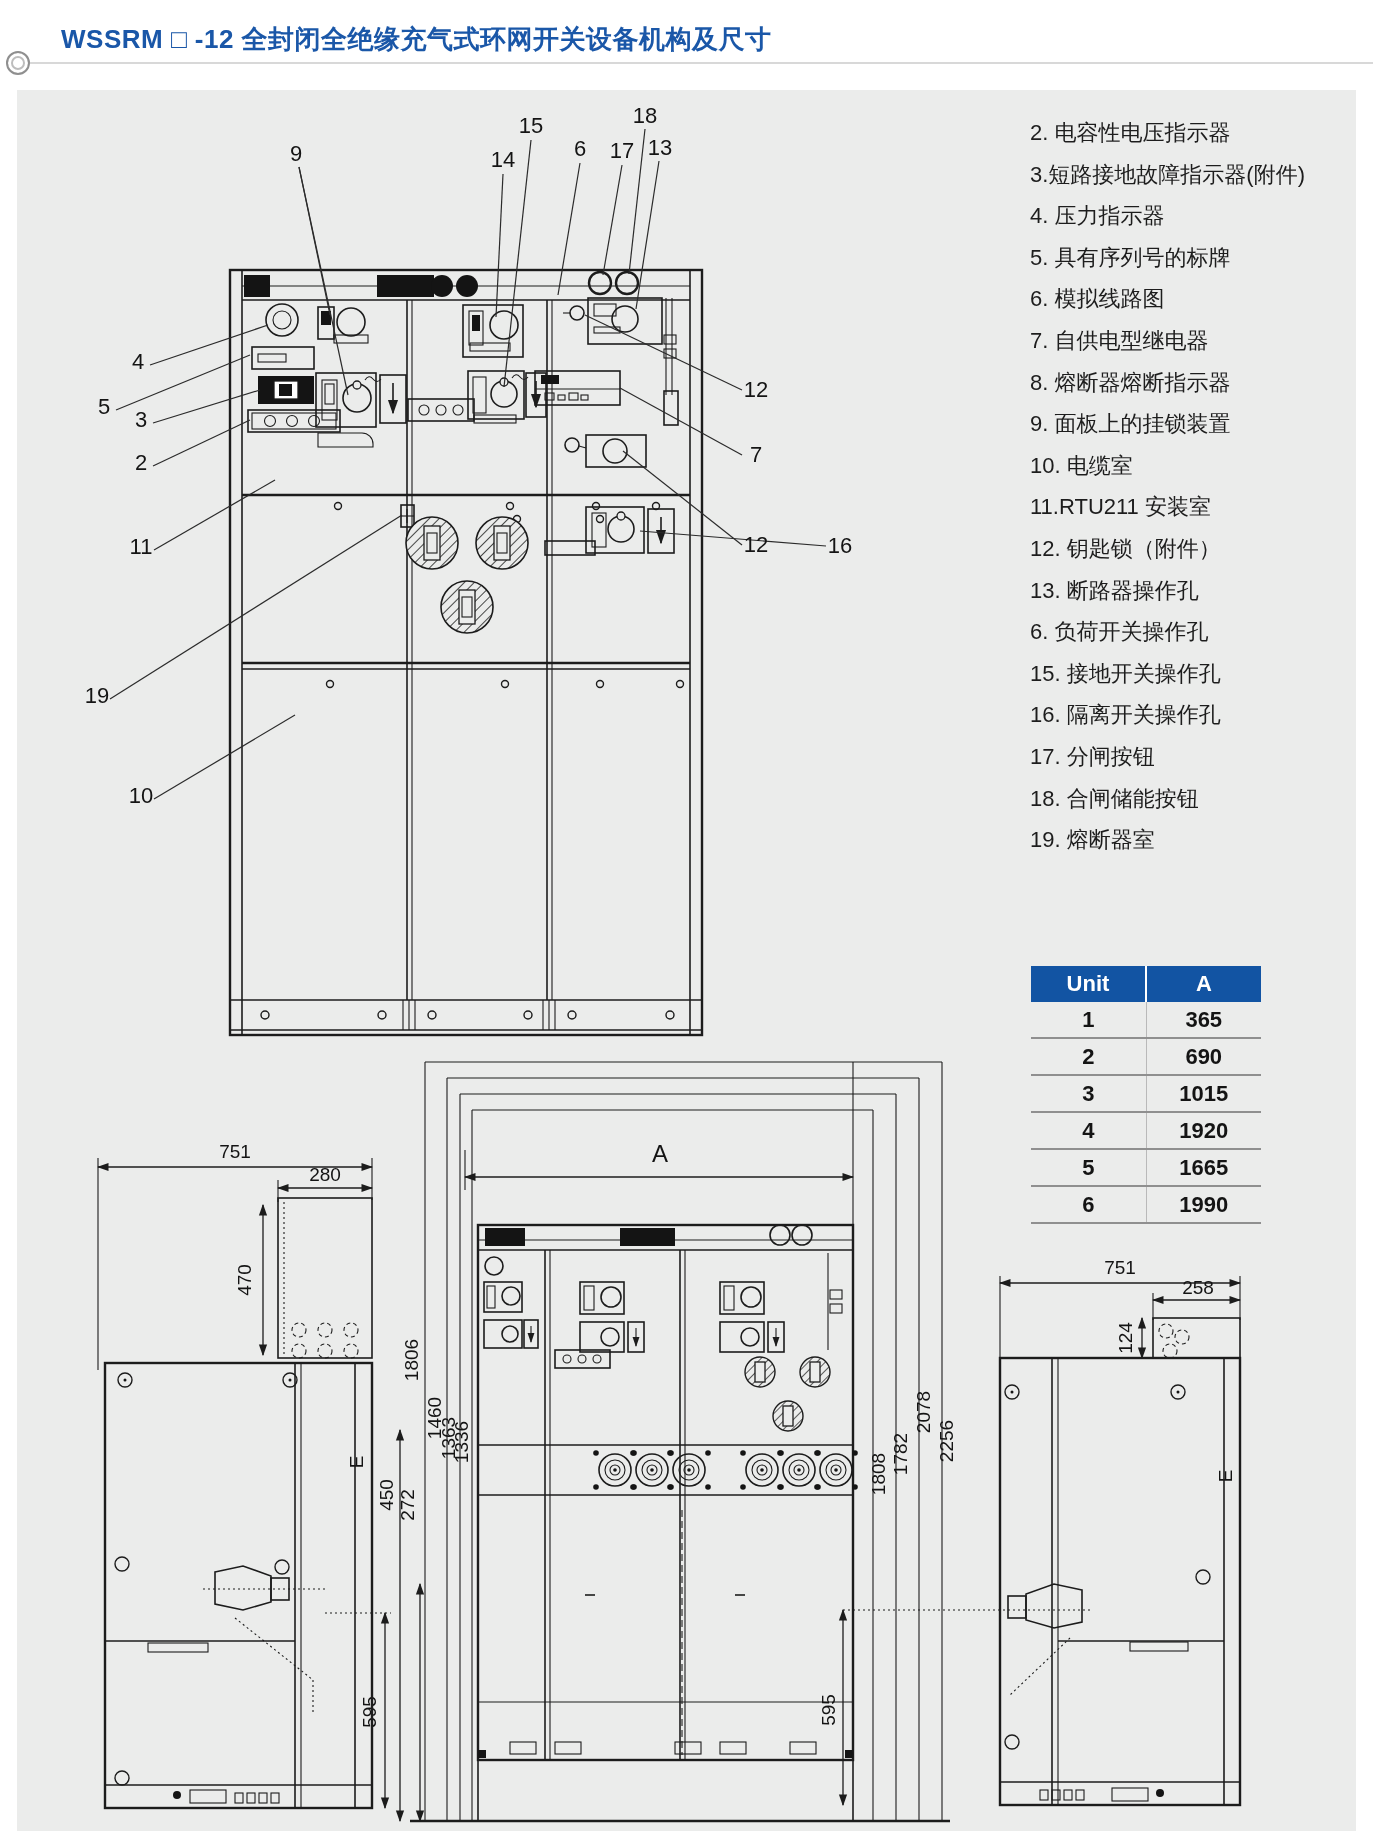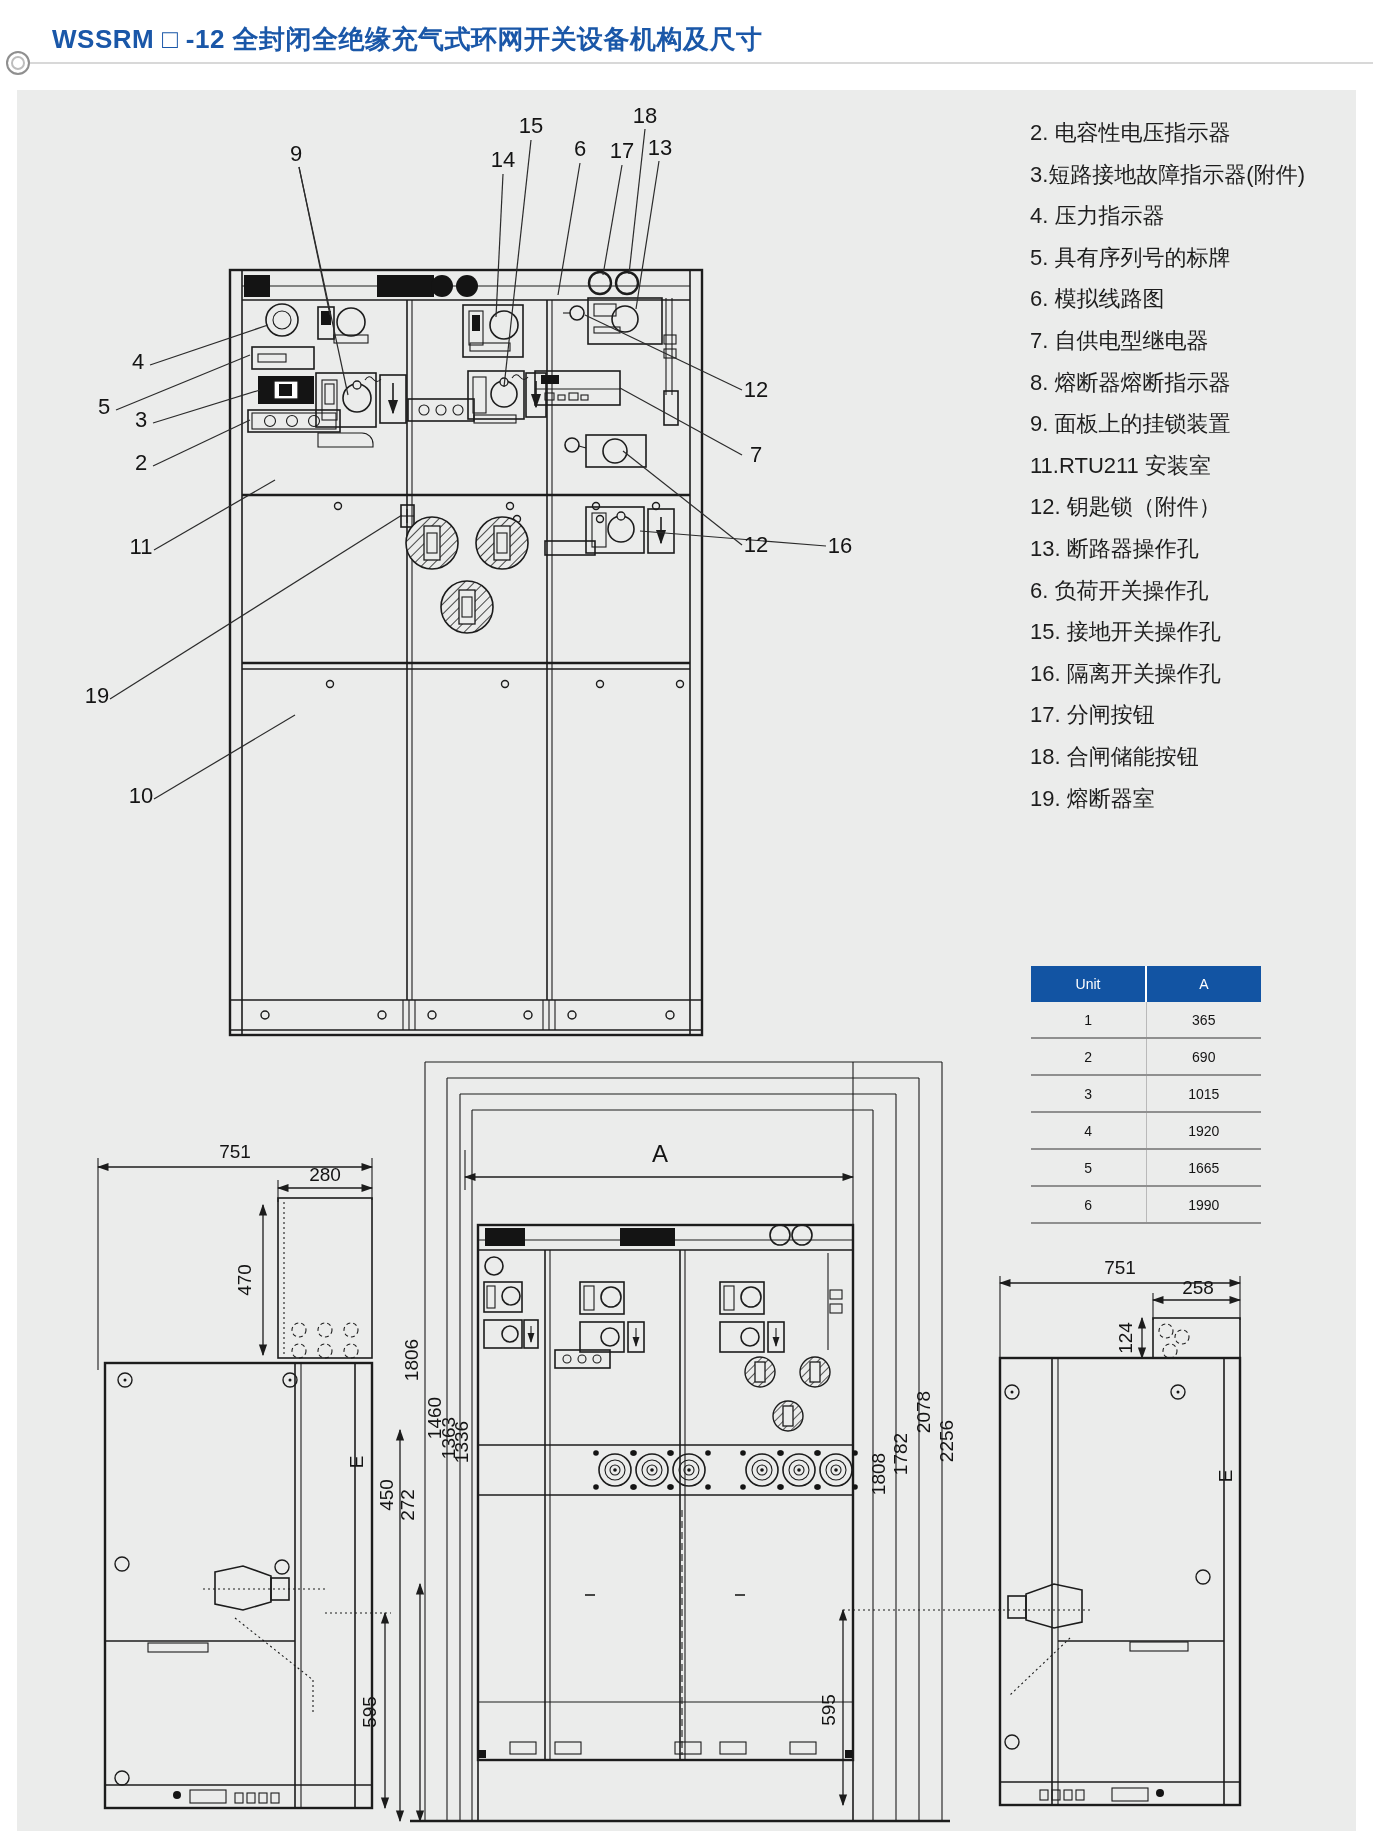--- a/index.html
+++ b/index.html
@@ -1,26 +1,26 @@
 <!DOCTYPE html>
 <html><head>
 <meta charset="utf-8">
 <style>
   html,body{margin:0;padding:0;}
   body{width:1373px;height:1848px;position:relative;background:#ffffff;
        font-family:"Liberation Sans",sans-serif;color:#1e1e1e;overflow:hidden;}
   .panel{position:absolute;left:17px;top:90px;width:1339px;height:1741px;background:#ebeceb;}
-  .page-title{position:absolute;left:52px;top:22px;font-size:26px;font-weight:bold;
+  .page-title{position:absolute;left:61px;top:22px;font-size:26px;font-weight:bold;
               color:#1a57a8;letter-spacing:.5px;white-space:nowrap;}
   .rule{position:absolute;left:30px;top:62px;width:1343px;height:2px;background:#d8d8d8;}
   .ring{position:absolute;left:6px;top:51px;width:20px;height:20px;border:2px solid #8f8f8f;
         border-radius:50%;background:#fff;box-shadow:inset 0 0 0 3px #fff,inset 0 0 0 5px #bdbdbd;}
   .legend{position:absolute;left:1030px;top:112px;}
   .legend-item{height:41.6px;font-size:22px;line-height:41.6px;color:#1d1d1d;white-space:nowrap;}
-  .utable{position:absolute;left:1031px;top:966px;width:230px;font-size:14px;color:#141414;}
+  .utable{position:absolute;left:1031px;top:966px;width:230px;font-size:22px;color:#141414;font-weight:bold;}
   .utable .hdr{display:flex;height:36px;background:#1254a3;color:#fff;}
   .utable .hdr div{flex:1;display:flex;align-items:center;justify-content:center;}
   .utable .hdr .c1{border-right:2px solid #ffffff;}
   .utable .row{display:flex;height:37px;box-sizing:border-box;border-bottom:2px solid #8f8f8f;}
   .utable .row div{flex:1;display:flex;align-items:center;justify-content:center;}
   .utable .row .c1{border-right:1px solid #b9b9b9;}
   svg{position:absolute;overflow:visible;}
   svg text{font-family:"Liberation Sans",sans-serif;fill:#141414;}
   .co{font-size:22px;}
   .dm{font-size:19px;}
@@ -242,20 +242,21 @@
 
 <div class="legend">
   <div class="legend-item">2. 电容性电压指示器</div>
   <div class="legend-item">3.短路接地故障指示器(附件)</div>
   <div class="legend-item">4. 压力指示器</div>
   <div class="legend-item">5. 具有序列号的标牌</div>
   <div class="legend-item">6. 模拟线路图</div>
   <div class="legend-item">7. 自供电型继电器</div>
   <div class="legend-item">8. 熔断器熔断指示器</div>
   <div class="legend-item">9. 面板上的挂锁装置</div>
+  <div class="legend-item">10. 电缆室</div>
   <div class="legend-item">11.RTU211 安装室</div>
   <div class="legend-item">12. 钥匙锁（附件）</div>
   <div class="legend-item">13. 断路器操作孔</div>
   <div class="legend-item">6. 负荷开关操作孔</div>
   <div class="legend-item">15. 接地开关操作孔</div>
   <div class="legend-item">16. 隔离开关操作孔</div>
   <div class="legend-item">17. 分闸按钮</div>
   <div class="legend-item">18. 合闸储能按钮</div>
   <div class="legend-item">19. 熔断器室</div>
 </div>

